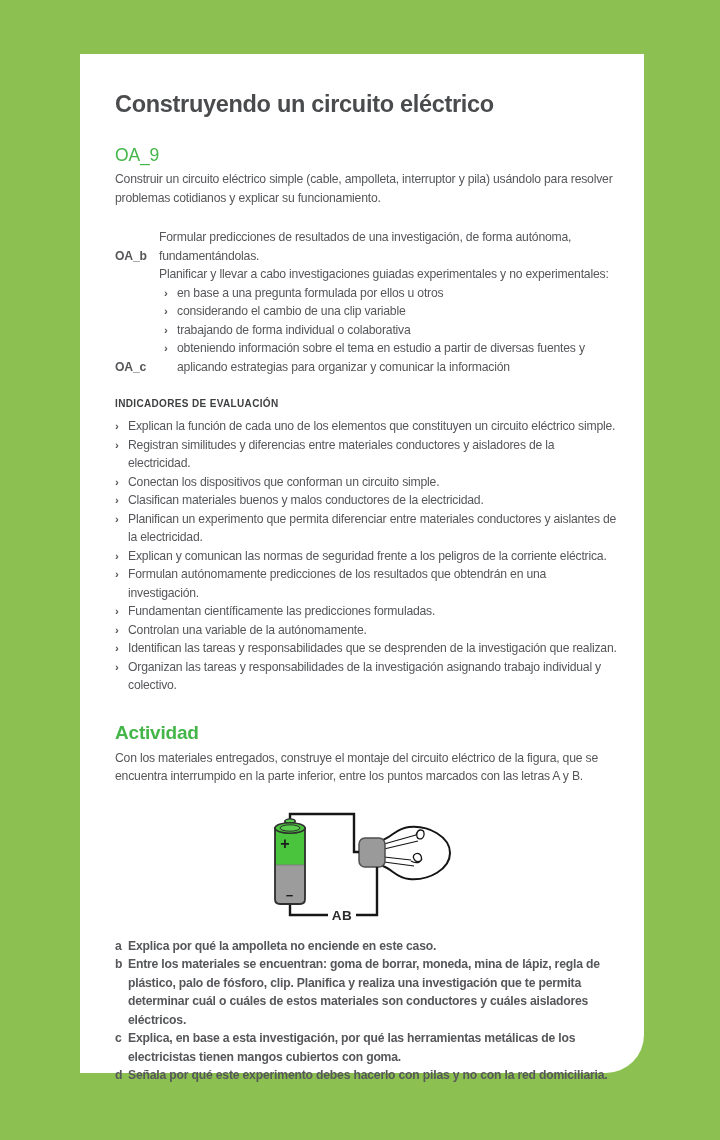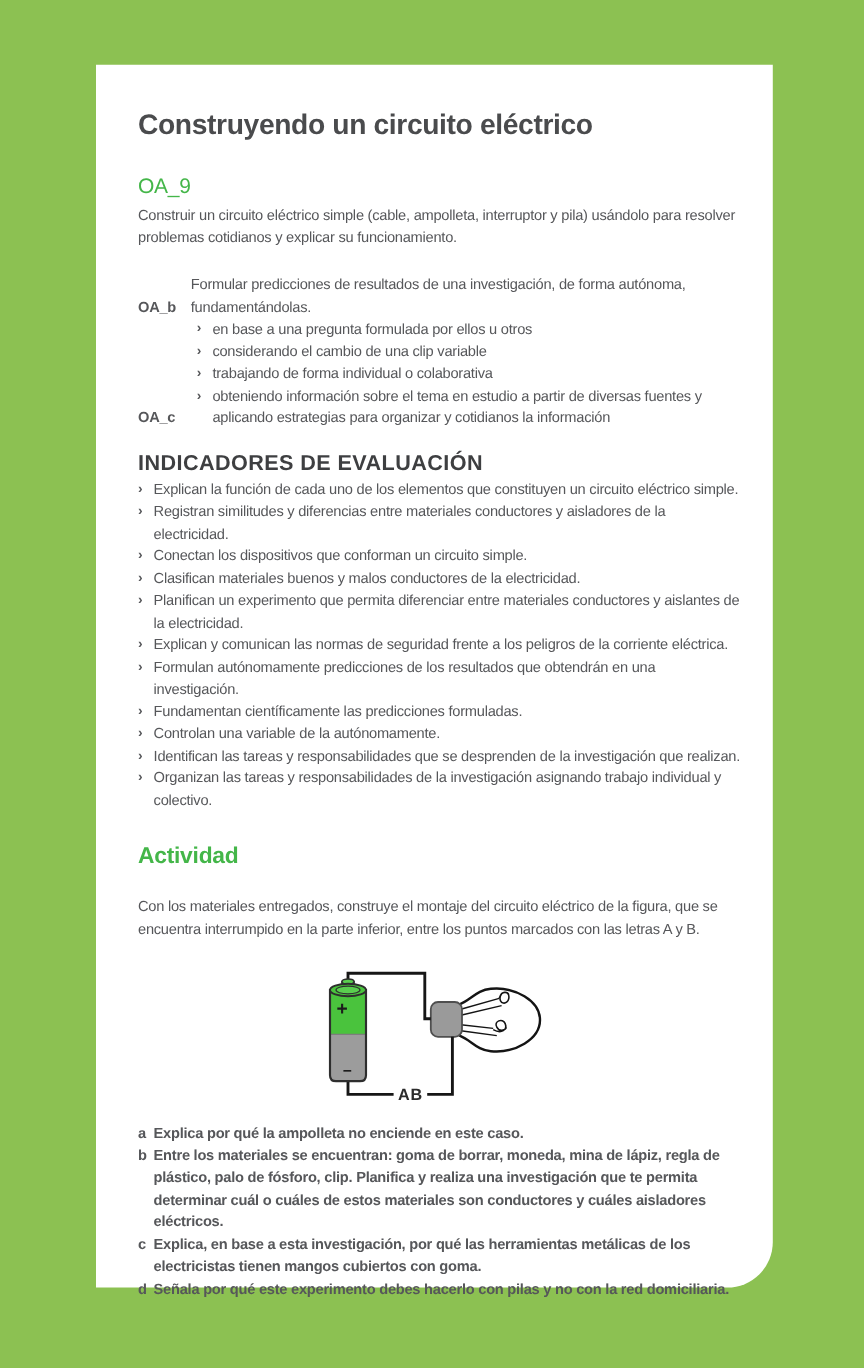--- a/index.html
+++ b/index.html
@@ -31,27 +31,27 @@
   p.lead{margin:0;}
   .objectives{margin-top:21px;}
   .obj-row{display:flex;align-items:flex-end;}
   .obj-label{flex:0 0 44px;font-weight:bold;}
   .obj-body{flex:1;}
   .sub-bullets{margin-top:0;}
   .bullet-row{display:flex;align-items:flex-start;padding-left:5px;}
   .bullet-marker{flex:0 0 13px;font-weight:bold;font-size:11.5px;}
   .bullet-text{flex:1;}
   h3.indicators-heading{
-    margin:19px 0 4px 0;font-size:18px;line-height:18px;
+    margin:19px 0 4px 0;font-size:10px;line-height:18px;
     color:#3E3F41;font-weight:bold;letter-spacing:0.35px;
   }
   .ind-row{display:flex;align-items:flex-start;}
   .ind-row .bullet-marker{flex:0 0 13px;}
   h2.activity-heading{
-    margin:26px 0 20px 0;font-size:19px;line-height:24px;
+    margin:26px 0 4px 0;font-size:19px;line-height:24px;
     color:#44B649;font-weight:bold;letter-spacing:-0.2px;
   }
   .figure-wrap{margin:26px 0 7px 0;text-align:center;}
   .figure-wrap svg{display:inline-block;}
   .questions{margin-top:0;}
   .q-row{display:flex;align-items:flex-start;}
   .q-label{flex:0 0 13px;font-weight:bold;}
   .q-text{flex:1;font-weight:bold;}
 </style>
 </head>
@@ -65,36 +65,37 @@
   <p class="lead body-text">Construir un circuito eléctrico simple (cable, ampolleta, interruptor y pila) usándolo para resolver problemas cotidianos y explicar su funcionamiento.</p>
 
   <div class="objectives body-text">
     <div class="obj-row">
       <span class="obj-label">OA_b</span>
       <span class="obj-body">Formular predicciones de resultados de una investigación, de forma autónoma, fundamentándolas.</span>
     </div>
     <div class="obj-row">
       <span class="obj-label">OA_c</span>
       <span class="obj-body">
+        <span>Planificar y llevar a cabo investigaciones guiadas experimentales y no experimentales:</span>
         <span class="sub-bullets">
           <span class="bullet-row">
               <span class="bullet-marker">›</span>
               <span class="bullet-text">en base a una pregunta formulada por ellos u otros</span>
             </span>
           <span class="bullet-row">
               <span class="bullet-marker">›</span>
               <span class="bullet-text">considerando el cambio de una clip variable</span>
             </span>
           <span class="bullet-row">
               <span class="bullet-marker">›</span>
               <span class="bullet-text">trabajando de forma individual o colaborativa</span>
             </span>
           <span class="bullet-row">
               <span class="bullet-marker">›</span>
-              <span class="bullet-text">obteniendo información sobre el tema en estudio a partir de diversas fuentes y aplicando estrategias para organizar y cotidianos la información</span>
+              <span class="bullet-text">obteniendo información sobre el tema en estudio a partir de diversas fuentes y aplicando estrategias para organizar y comunicar la información</span>
             </span>
         </span>
       </span>
     </div>
   </div>
 
   <h3 class="indicators-heading">INDICADORES DE EVALUACIÓN</h3>
   <div class="body-text">
     <div class="ind-row">
         <span class="bullet-marker">›</span>

